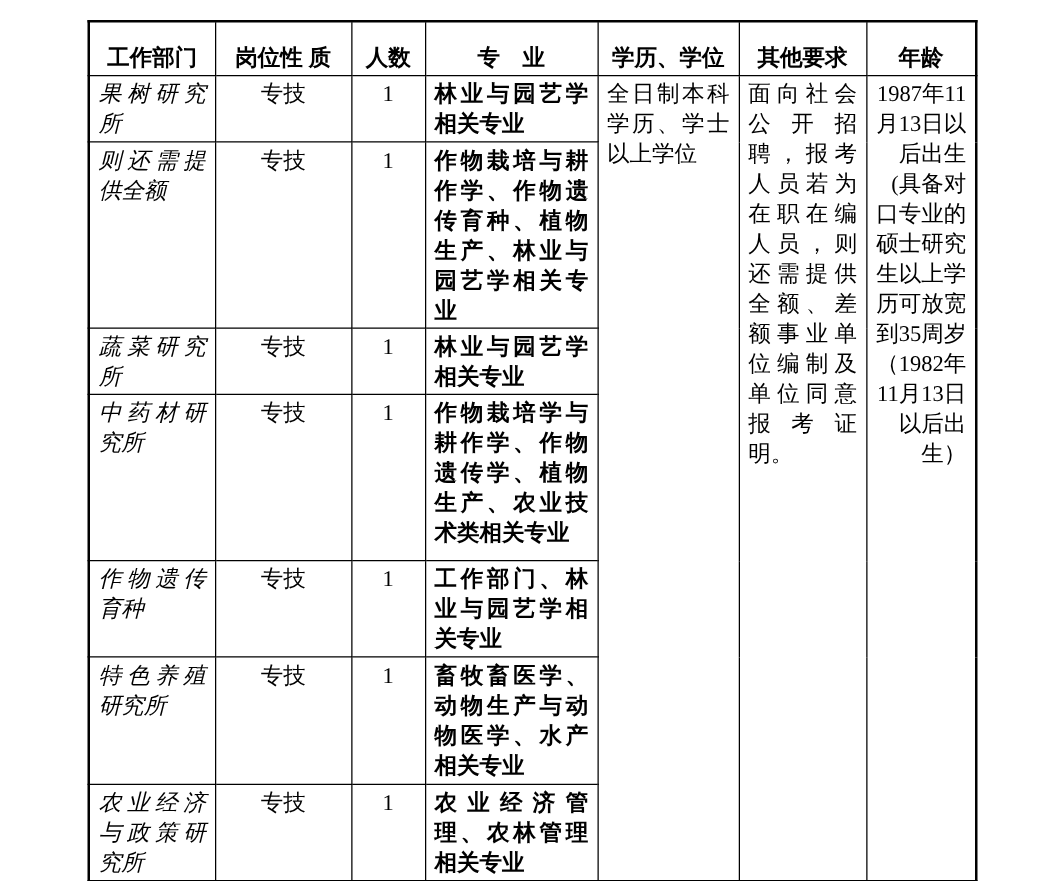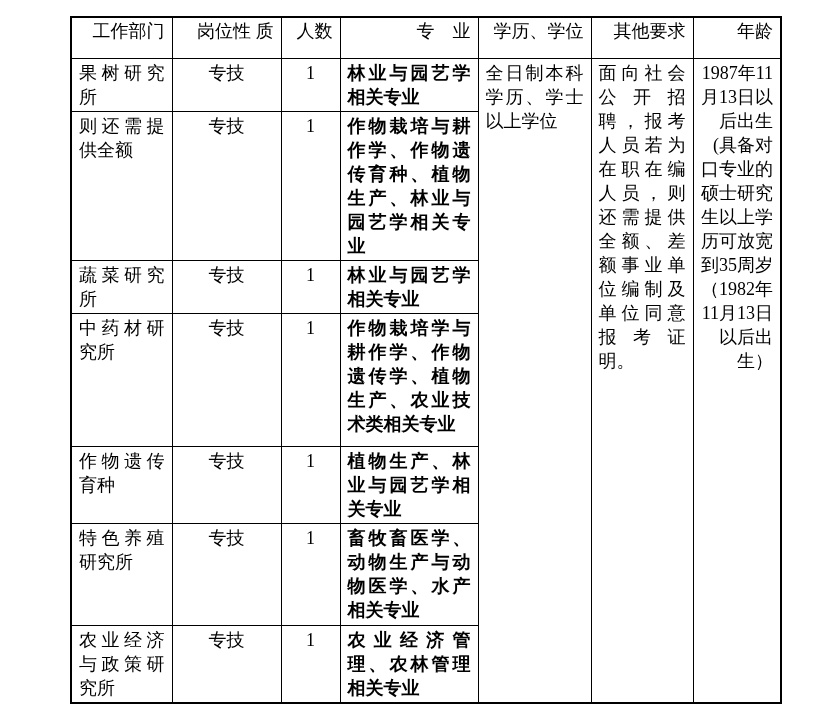--- a/index.html
+++ b/index.html
@@ -26,29 +26,29 @@
   }
   table.recruit th, table.recruit td {
     border: 1px solid #000000;
     vertical-align: top;
     font-size: 18px;
     line-height: 24px;
     padding: 2px 7px;
     overflow: hidden;
   }
   table.recruit th {
-    font-weight: normal;
-    text-align: right;
-    padding-top: 1px;
+    font-weight: bold;
+    text-align: center;
+    padding-top: 16px;
   }
   th.th-left { text-align: left; padding-left: 8px; }
   td.col-dept {
     text-align: justify;
     text-justify: inter-ideograph;
-    padding-left: 8px; padding-right: 8px;
+    padding-left: 8px; padding-right: 8px; font-style: italic;
   }
   td.col-type  { text-align: center; }
   td.col-count { text-align: center; }
   td.col-major {
     text-align: justify;
     text-justify: inter-ideograph;
     font-weight: bold;
   }
   td.col-edu {
     padding-top: 28px;
@@ -116,21 +116,21 @@
     <tr style="height:133px">
       <td class="col-dept">中药材研究所</td>
       <td class="col-type">专技</td>
       <td class="col-count">1</td>
       <td class="col-major">作物栽培学与耕作学、作物遗传学、植物生产、农业技术类相关专业</td>
     </tr>
     <tr style="height:74px">
       <td class="col-dept">作物遗传育种</td>
       <td class="col-type">专技</td>
       <td class="col-count">1</td>
-      <td class="col-major">植物生产、林业与园艺学相关专业</td>
+      <td class="col-major">工作部门、林业与园艺学相关专业</td>
     </tr>
     <tr style="height:102px">
       <td class="col-dept">特色养殖研究所</td>
       <td class="col-type">专技</td>
       <td class="col-count">1</td>
       <td class="col-major">畜牧畜医学、动物生产与动物医学、水产相关专业</td>
     </tr>
     <tr style="height:71px">
       <td class="col-dept">农业经济与政策研究所</td>
       <td class="col-type">专技</td>

